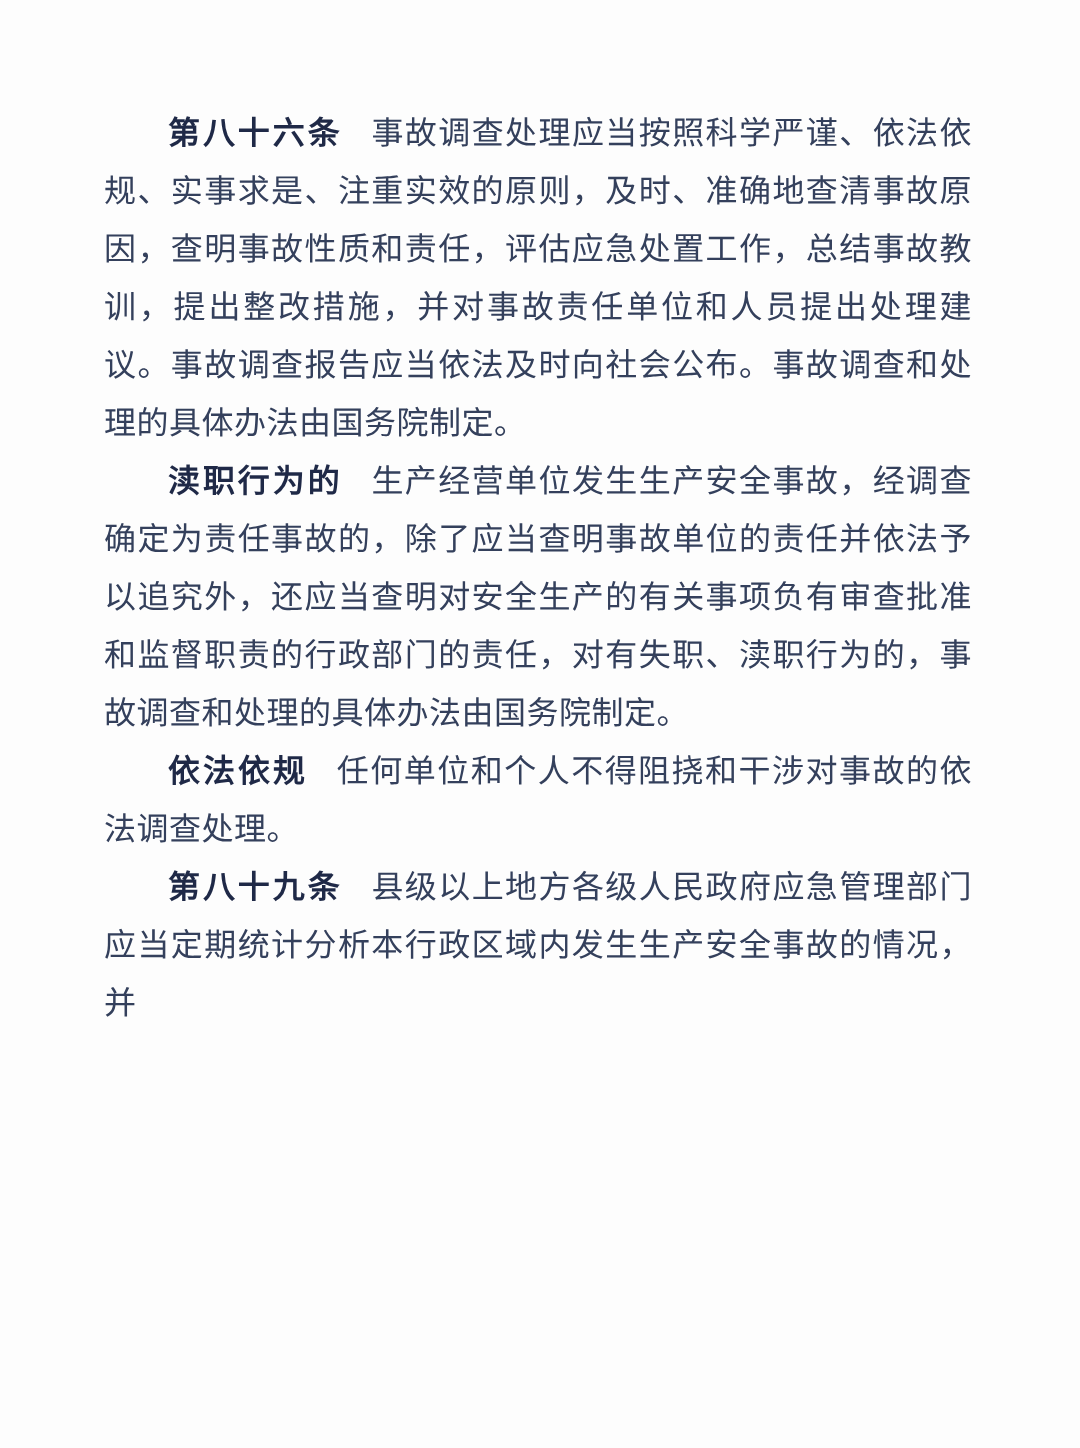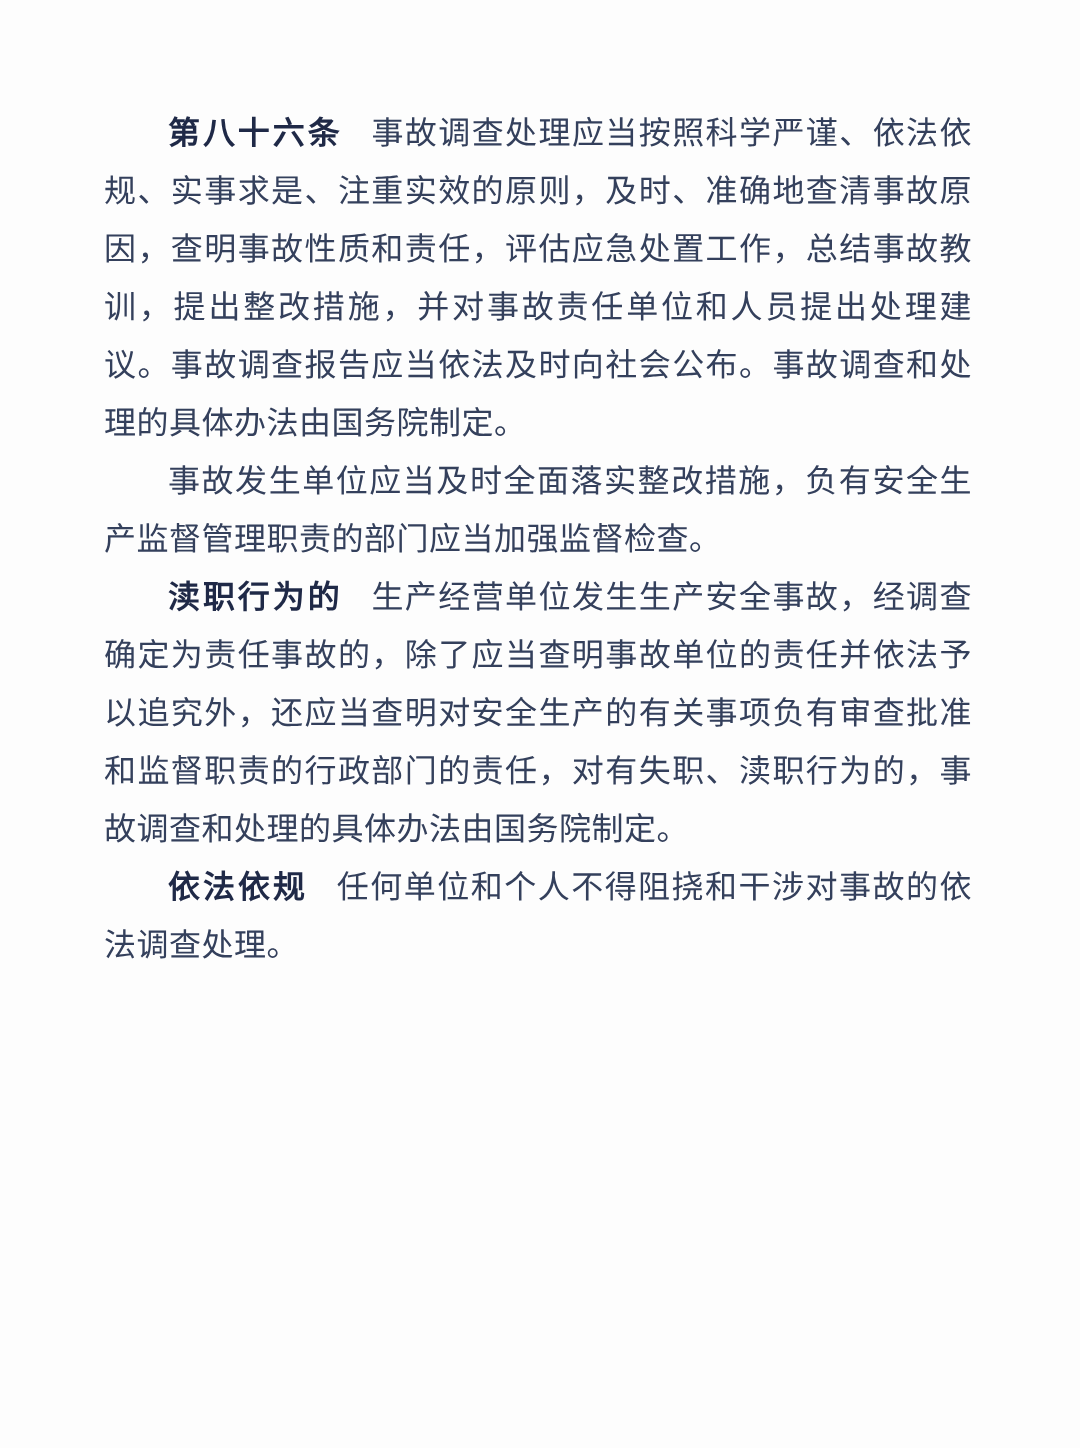--- a/index.html
+++ b/index.html
@@ -51,21 +51,21 @@
     
   }
 </style>
 </head>
 <body>
 
 <div class="page">
   <div class="content" id="content">
   <p class="para"><span class="article-no">第八十六条</span><span class="article-text">事故调查处理应当按照科学严谨、依法依规、实事求是、注重实效的原则，及时、准确地查清事故原因，查明事故性质和责任，评估应急处置工作，总结事故教训，提出整改措施，并对事故责任单位和人员提出处理建议。事故调查报告应当依法及时向社会公布。事故调查和处理的具体办法由国务院制定。</span></p>
 
-  <p class="para"><span class="article-text">事故发生单位应当及时全面落实整改措施，负有安全生产监督管理职责的部门应当加强监督检查。</span></p>
 
 
   <p class="para"><span class="article-no">渎职行为的</span><span class="article-text">生产经营单位发生生产安全事故，经调查确定为责任事故的，除了应当查明事故单位的责任并依法予以追究外，还应当查明对安全生产的有关事项负有审查批准和监督职责的行政部门的责任，对有失职、渎职行为的，事故调查和处理的具体办法由国务院制定。</span></p>
 
   <p class="para"><span class="article-no">依法依规</span><span class="article-text">任何单位和个人不得阻挠和干涉对事故的依法调查处理。</span></p>
 
+  <p class="para"><span class="article-no">第八十九条</span><span class="article-text">县级以上地方各级人民政府应急管理部门应当定期统计分析本行政区域内发生生产安全事故的情况，并</span></p>
 </div>
 </div>
 
 </body></html>

